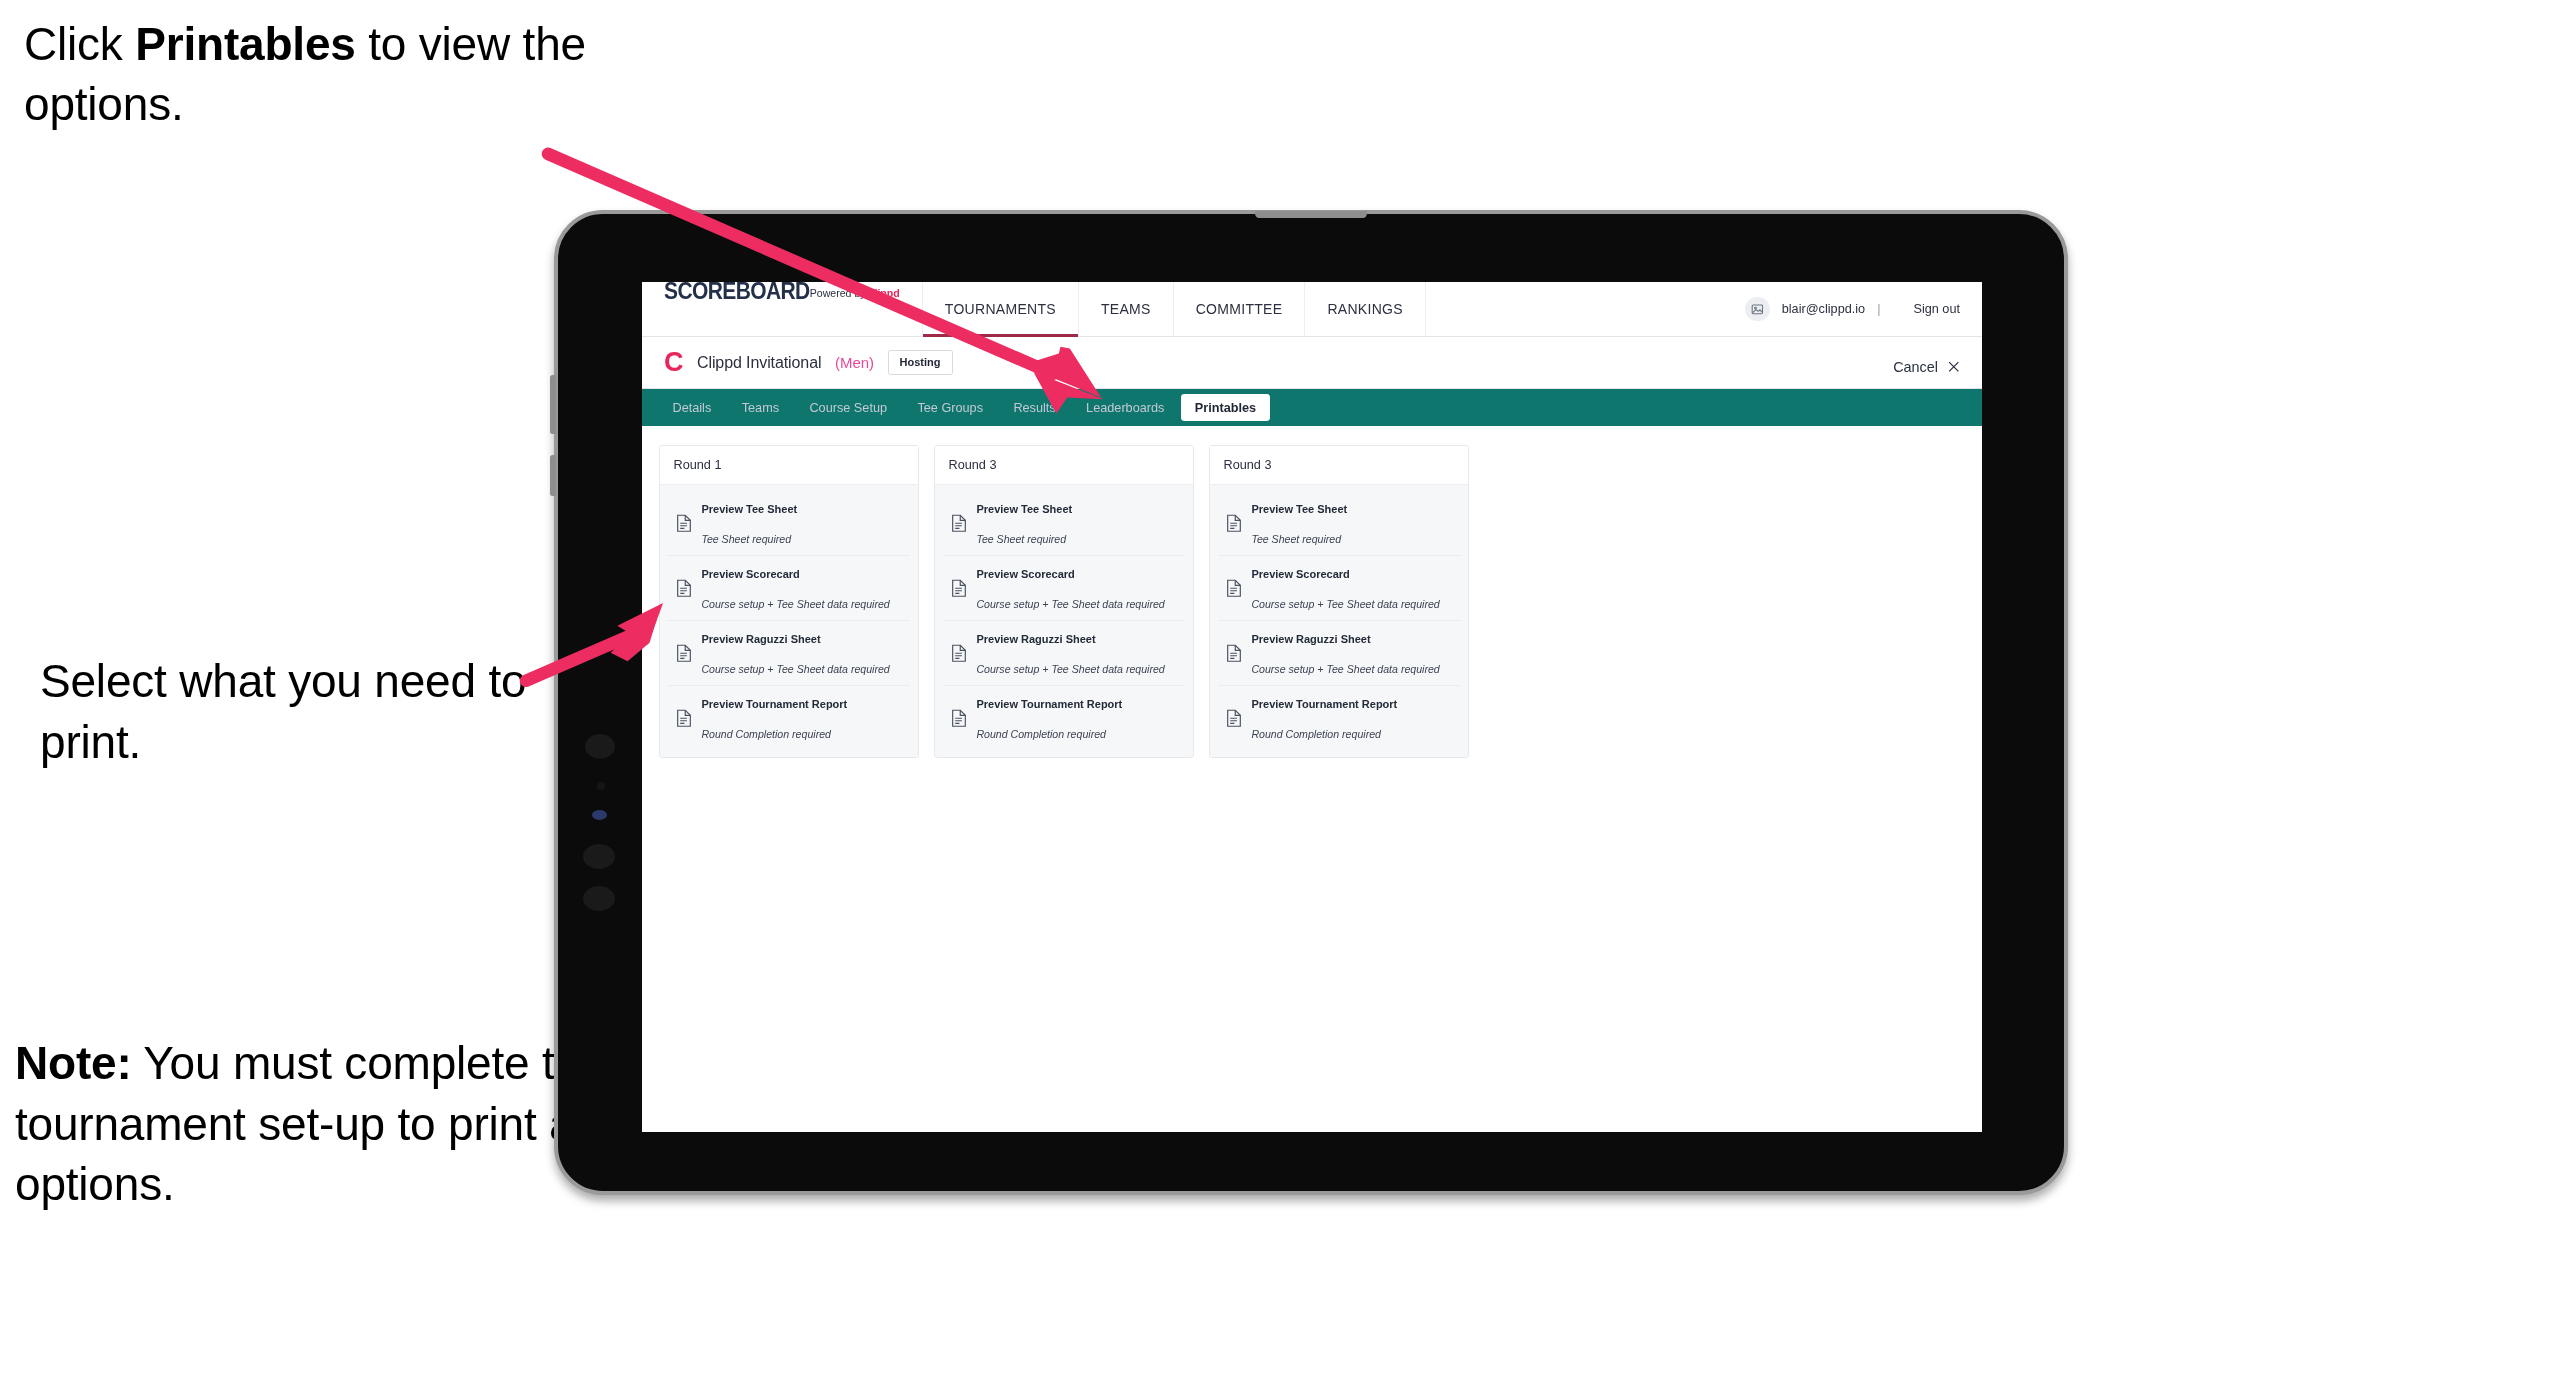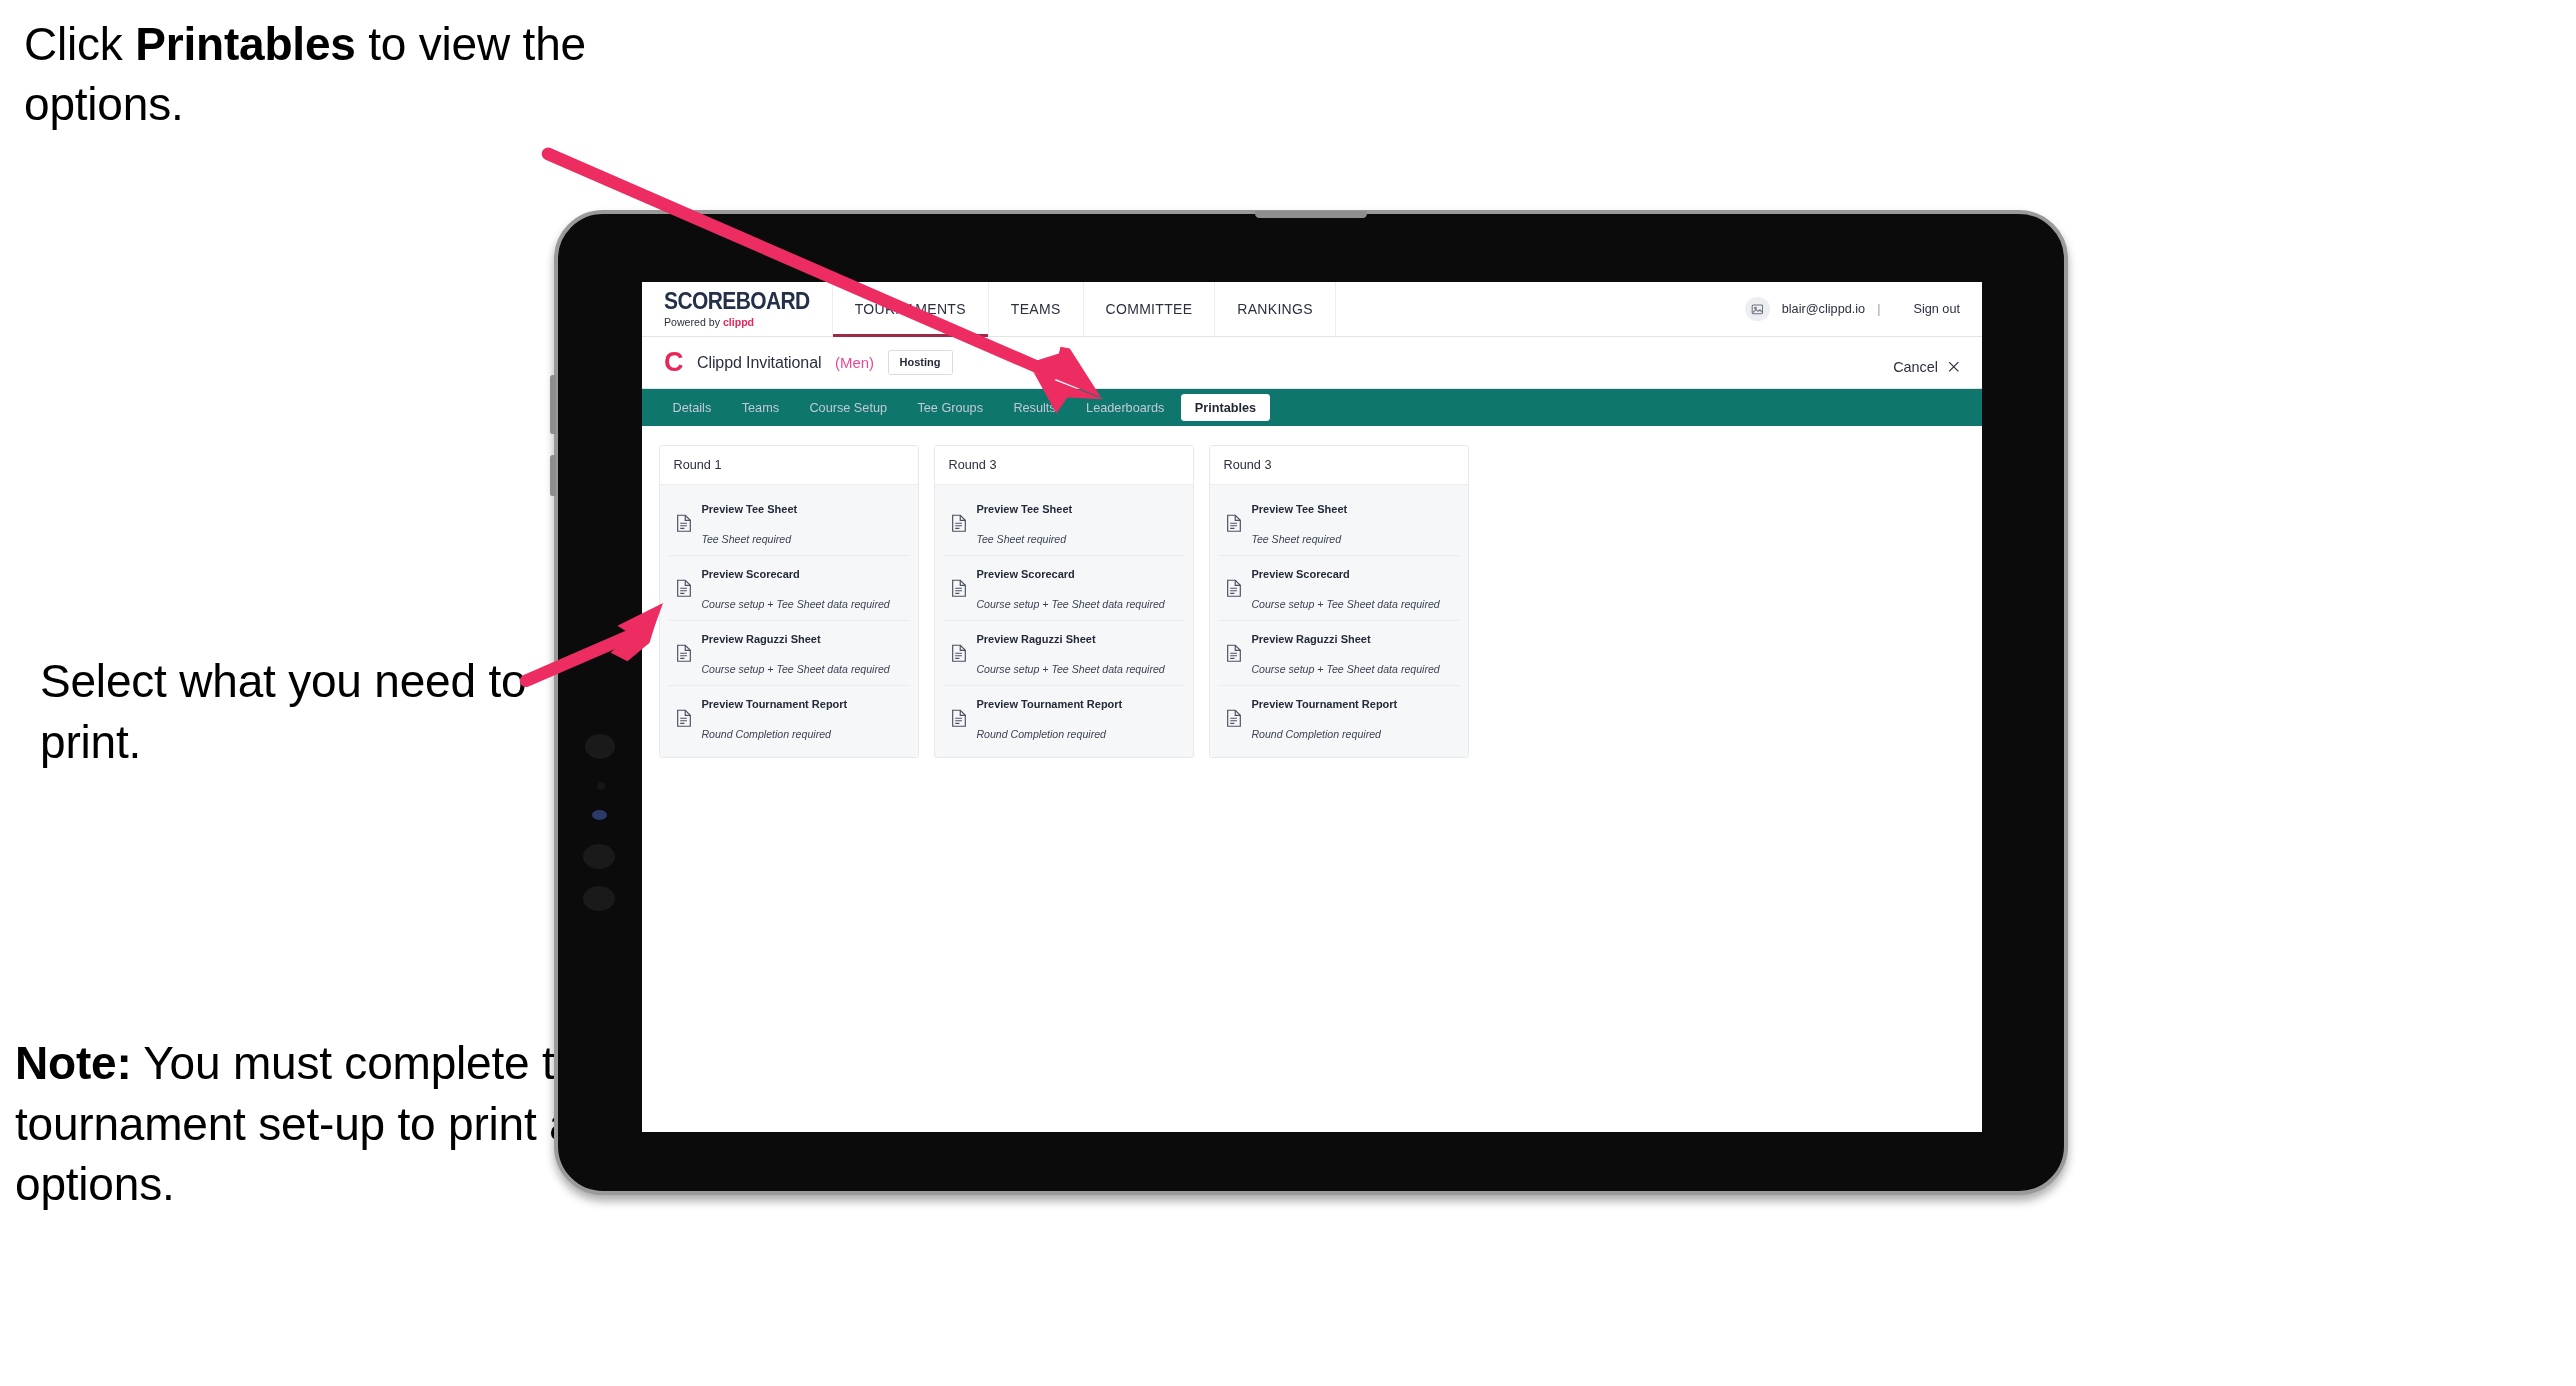--- a/index.html
+++ b/index.html
@@ -93,21 +93,21 @@
   #app-topbar {
     height: 54px;
     background: #ffffff;
     border-bottom: 0.8px solid #e2e4e8;
     display: flex;
     align-items: stretch;
     position: relative;
   }
   #brand {
     display: flex;
-    flex-direction: column;
+    flex-direction: row;
     justify-content: center;
     padding: 0 22px 0 22px;
     min-width: 127px;
   }
   #brand-title {
     font-size: 21px;
     font-weight: 700;
     color: #24304a;
     letter-spacing: -0.6px;
     line-height: 1;

